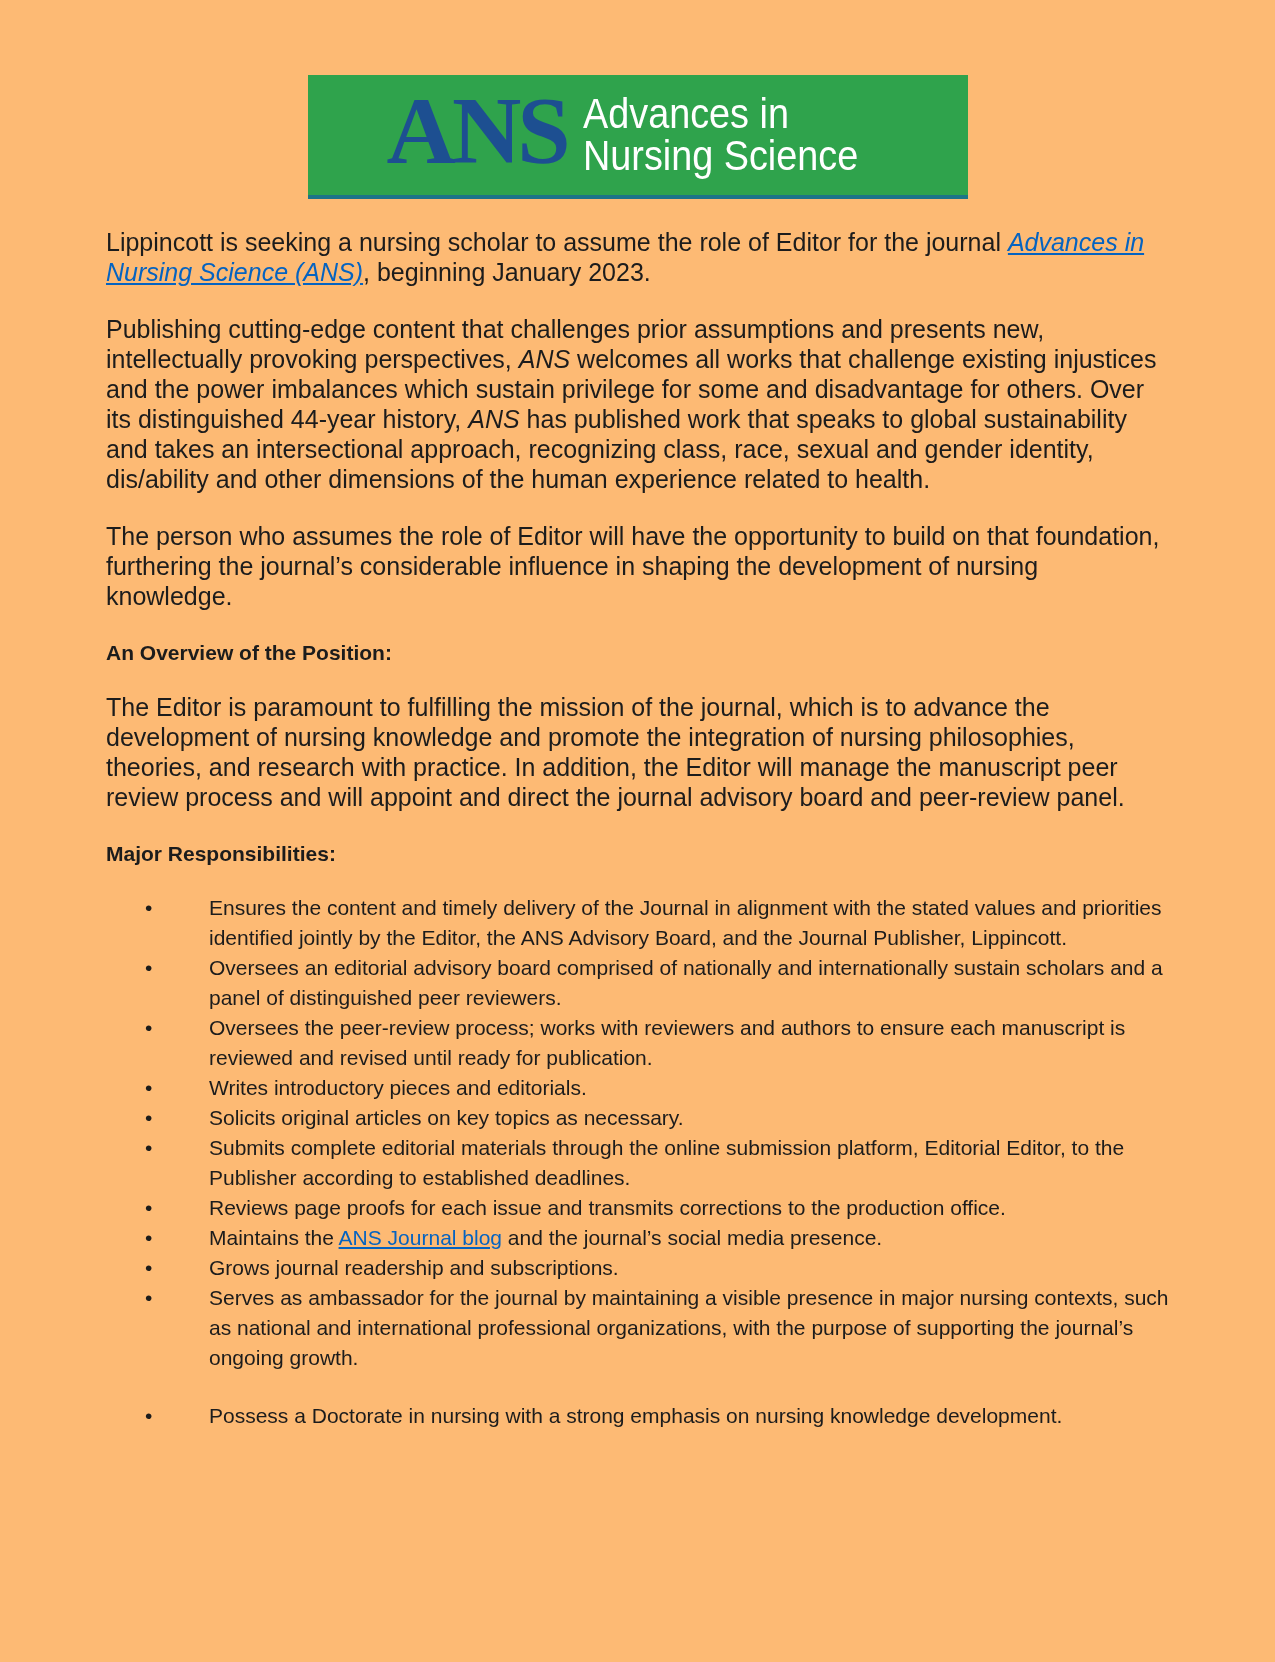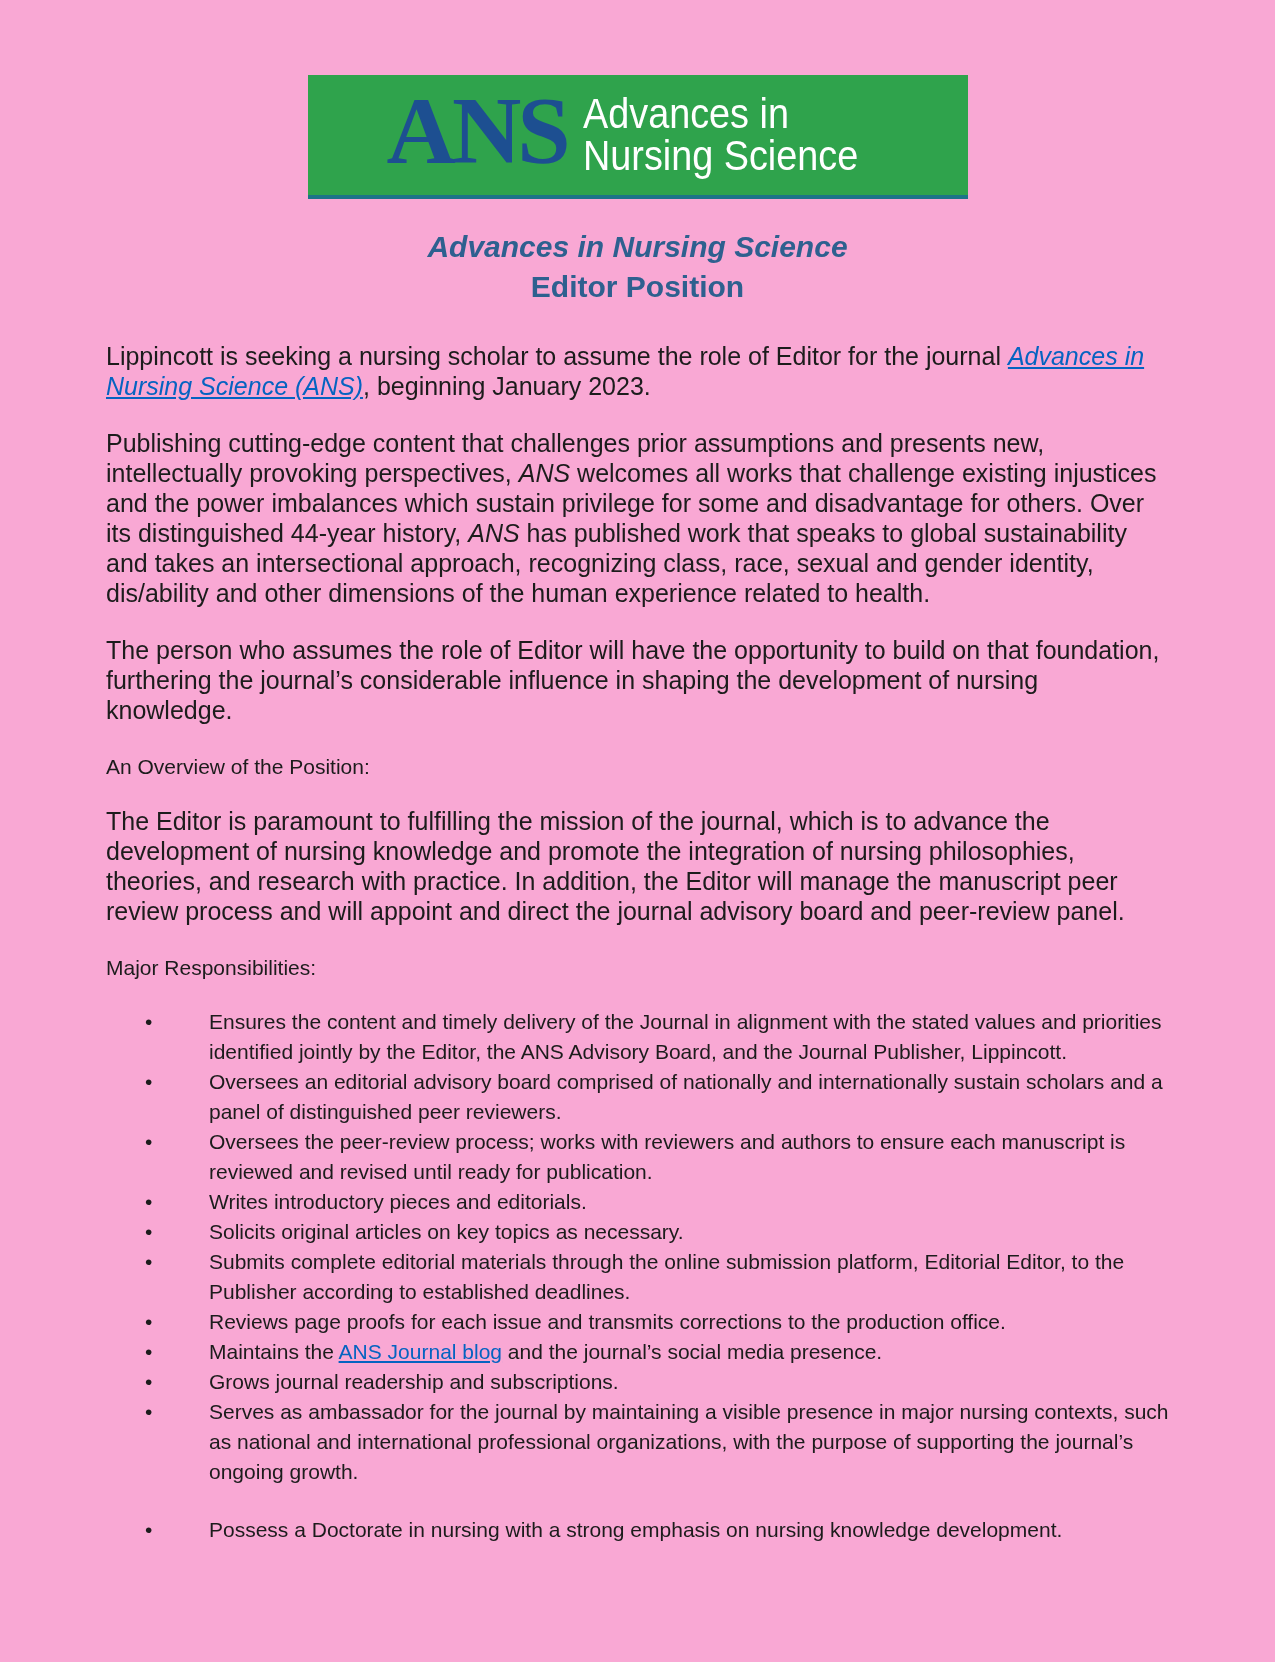--- a/index.html
+++ b/index.html
@@ -5,21 +5,21 @@
   html, body { margin: 0; padding: 0; }
   body {
     font-family: "Liberation Sans", sans-serif;
     background: #e8e8e8;
   }
   .page {
     position: relative;
     width: 1275px;
     height: 1662px;
     margin: 0 auto;
-    background: #f9a8d4;
+    background: #fdba74;
     box-sizing: border-box;
     padding: 75px 106px 0 106px;
     color: #1c1c1c;
     overflow: hidden;
   }
   
   .logo-banner {
     width: 660px;
     height: 120px;
     margin: 0 auto 28px auto;
@@ -64,21 +64,21 @@
   }
   
   .para {
     font-size: 25px;
     line-height: 30px;
     margin: 0 0 27px 0;
   }
   .heading {
     font-size: 21px;
     line-height: 30px;
-    font-weight: 400;
+    font-weight: 700;
     margin: 0 0 24px 0;
   }
   .heading.underlined { text-decoration: underline; }
   .em { font-style: italic; }
   a.doclink {
     color: #0563C1;
     text-decoration: underline;
     cursor: pointer;
   }
   a.doclink.em { font-style: italic; }
@@ -102,24 +102,20 @@
 <div class="page">
 
   <div class="logo-banner">
     <span class="logo-acronym">ANS</span>
     <span class="logo-name">
       <span>Advances in</span>
       <span>Nursing Science</span>
     </span>
   </div>
 
-  <div class="doc-title">
-    <div class="t1">Advances in Nursing Science</div>
-    <div class="t2">Editor Position</div>
-  </div>
 
   <p class="para"><span>Lippincott is seeking a nursing scholar to assume the role of Editor for the journal </span><a class="doclink em">Advances in Nursing Science (ANS)</a><span>, beginning January 2023.</span></p>
 
   <p class="para"><span>Publishing cutting-edge content that challenges prior assumptions and presents new, intellectually provoking perspectives, </span><span class="em">ANS</span><span> welcomes all works that challenge existing injustices and the power imbalances which sustain privilege for some and disadvantage for others. Over its distinguished 44-year history, </span><span class="em">ANS</span><span> has published work that speaks to global sustainability and takes an intersectional approach, recognizing class, race, sexual and gender identity, dis/ability and other dimensions of the human experience related to health.</span></p>
 
   <p class="para">The person who assumes the role of Editor will have the opportunity to build on that foundation, furthering the journal’s considerable influence in shaping the development of nursing knowledge.</p>
 
   <div class="heading">An Overview of the Position:</div>
   <p class="para">The Editor is paramount to fulfilling the mission of the journal, which is to advance the development of nursing knowledge and promote the integration of nursing philosophies, theories, and research with practice. In addition, the Editor will manage the manuscript peer review process and will appoint and direct the journal advisory board and peer-review panel.</p>
 

